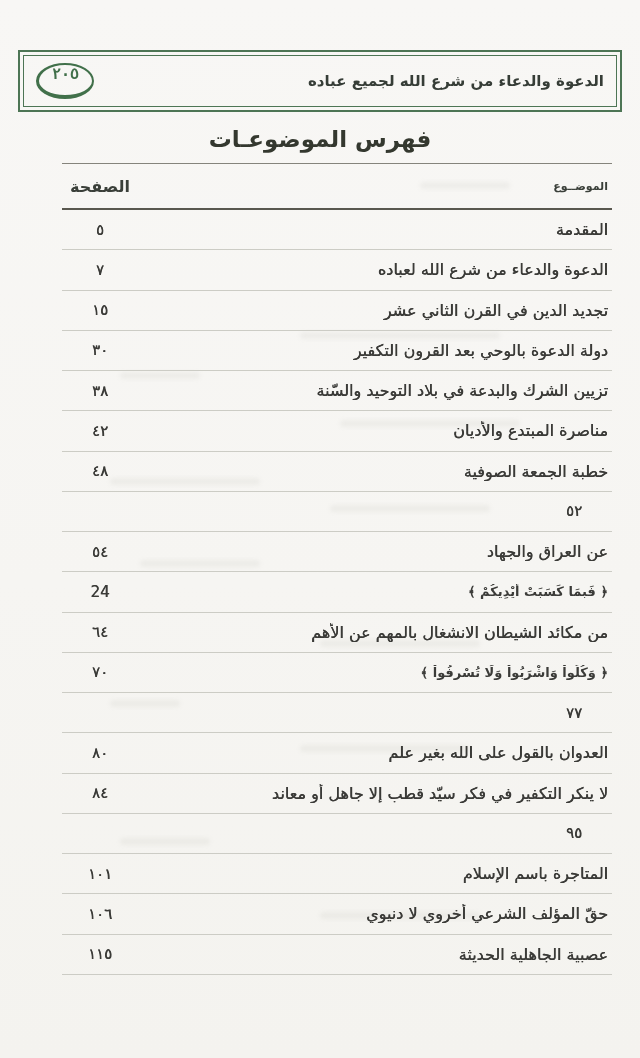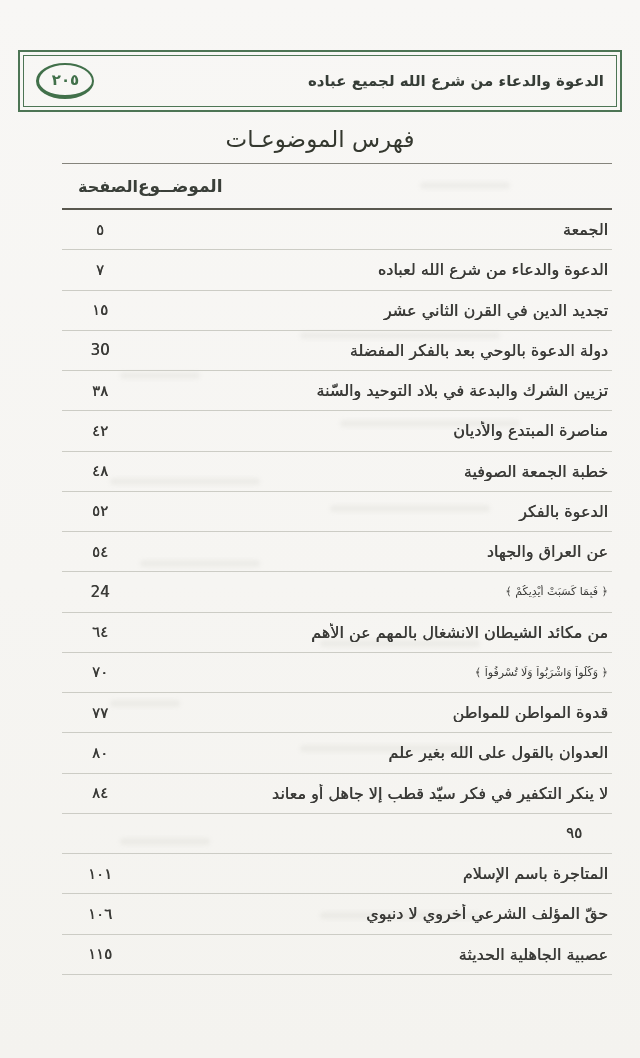--- a/index.html
+++ b/index.html
@@ -44,63 +44,64 @@
     flex:1;
     font-size:15px;font-weight:bold;color:#363d37;
     text-align:start;
     letter-spacing:0;
   }
   .page-oval{
     width:58px;height:36px;flex:0 0 58px;
     border:2px solid var(--green);
     border-left-width:3px;border-bottom-width:4px;
     border-radius:50%;
-    display:flex;align-items:center;justify-content:center;
+    display:flex;align-items:flex-start;justify-content:center;
     margin-inline-start:10px;
+    font-family:Liberation Mono, monospace;
   }
   .page-oval .num{
     color:var(--green);font-size:15px;font-weight:bold;letter-spacing:2px;
   }
   
   .contents-title{
     position:absolute;top:126px;left:0;width:640px;
     text-align:center;
-    font-size:23px;font-weight:normal;color:#34382f;
+    font-size:23px;font-weight:bold;color:#34382f;
   }
   
   .toc{
     position:absolute;top:163px;left:62px;width:550px;
     color:var(--ink);
   }
   .toc-header{
     height:47px;
     border-top:1px solid var(--rule-mid);
     border-bottom:2px solid var(--rule-dark);
     display:flex;align-items:center;
   }
   .toc-header .topic-h{
-    flex:1;font-size:17px;font-weight:bold;text-align:left;
+    flex:1;font-size:11px;font-weight:bold;text-align:right;
     padding-inline-start:4px;color:#3a3f39;
   }
   .toc-header .page-h{
-    flex:0 0 76px;font-size:16px;font-weight:bold;color:#3a3f39;
+    flex:0 0 76px;font-size:16px;font-weight:bold;text-align:center;color:#3a3f39;
   }
   .toc-row{
     height:40.25px;
     border-bottom:1px solid var(--rule-light);
     display:flex;align-items:center;
   }
   .toc-row .topic{
     flex:1;font-size:16px;text-align:start;padding-inline-start:4px;
     color:var(--ink);
     text-shadow:.4px 0 currentColor;
     white-space:nowrap;overflow:hidden;
   }
   .toc-row .topic.quran{
-    font-weight:normal;text-shadow:none;font-size:11px;
+    font-weight:bold;text-shadow:none;font-size:13px;
   }
   .toc-row .pagenum{
     flex:0 0 76px;font-size:15px;text-align:center;color:var(--ink);
     text-shadow:.4px 0 currentColor;
   }
 </style>
 </head>
 <body>
 
 <div class="page">
@@ -129,56 +130,55 @@
 
   <div class="contents-title">فهرس الموضوعـات</div>
 
   <div class="toc">
     <div class="toc-header">
       <div class="topic-h">الموضــوع</div>
       <div class="page-h">الصفحة</div>
     </div>
     <div>
   <div class="toc-row">
-    <div class="topic">الجمعة</div>
+    <div class="topic">المقدمة</div>
     <div class="pagenum">٥</div>
   </div>
 
   <div class="toc-row">
     <div class="topic">الدعوة والدعاء من شرع الله لعباده</div>
     <div class="pagenum">٧</div>
   </div>
 
   <div class="toc-row">
     <div class="topic">تجديد الدين في القرن الثاني عشر</div>
     <div class="pagenum">١٥</div>
   </div>
 
   <div class="toc-row">
-    <div class="topic">دولة الدعوة بالوحي بعد بالفكر المفضلة</div>
-    <div class="pagenum">30</div>
+    <div class="topic">دولة الدعوة بالوحي بعد القرون التكفير</div>
+    <div class="pagenum">٣٠</div>
   </div>
 
   <div class="toc-row">
     <div class="topic">تزيين الشرك والبدعة في بلاد التوحيد والسّنة</div>
     <div class="pagenum">٣٨</div>
   </div>
 
   <div class="toc-row">
     <div class="topic">مناصرة المبتدع والأديان</div>
     <div class="pagenum">٤٢</div>
   </div>
 
   <div class="toc-row">
     <div class="topic">خطبة الجمعة الصوفية</div>
     <div class="pagenum">٤٨</div>
   </div>
 
   <div class="toc-row">
-    <div class="topic">الدعوة بالفكر</div>
     <div class="pagenum">٥٢</div>
   </div>
 
   <div class="toc-row">
     <div class="topic">عن العراق والجهاد</div>
     <div class="pagenum">٥٤</div>
   </div>
 
   <div class="toc-row">
     <div class="topic quran">﴿ فَبِمَا كَسَبَتْ أَيْدِيكُمْ ﴾</div>
@@ -189,21 +189,20 @@
     <div class="topic">من مكائد الشيطان الانشغال بالمهم عن الأهم</div>
     <div class="pagenum">٦٤</div>
   </div>
 
   <div class="toc-row">
     <div class="topic quran">﴿ وَكُلُواْ وَاشْرَبُواْ وَلَا تُسْرِفُواْ ﴾</div>
     <div class="pagenum">٧٠</div>
   </div>
 
   <div class="toc-row">
-    <div class="topic">قدوة المواطن للمواطن</div>
     <div class="pagenum">٧٧</div>
   </div>
 
   <div class="toc-row">
     <div class="topic">العدوان بالقول على الله بغير علم</div>
     <div class="pagenum">٨٠</div>
   </div>
 
   <div class="toc-row">
     <div class="topic">لا ينكر التكفير في فكر سيّد قطب إلا جاهل أو معاند</div>

